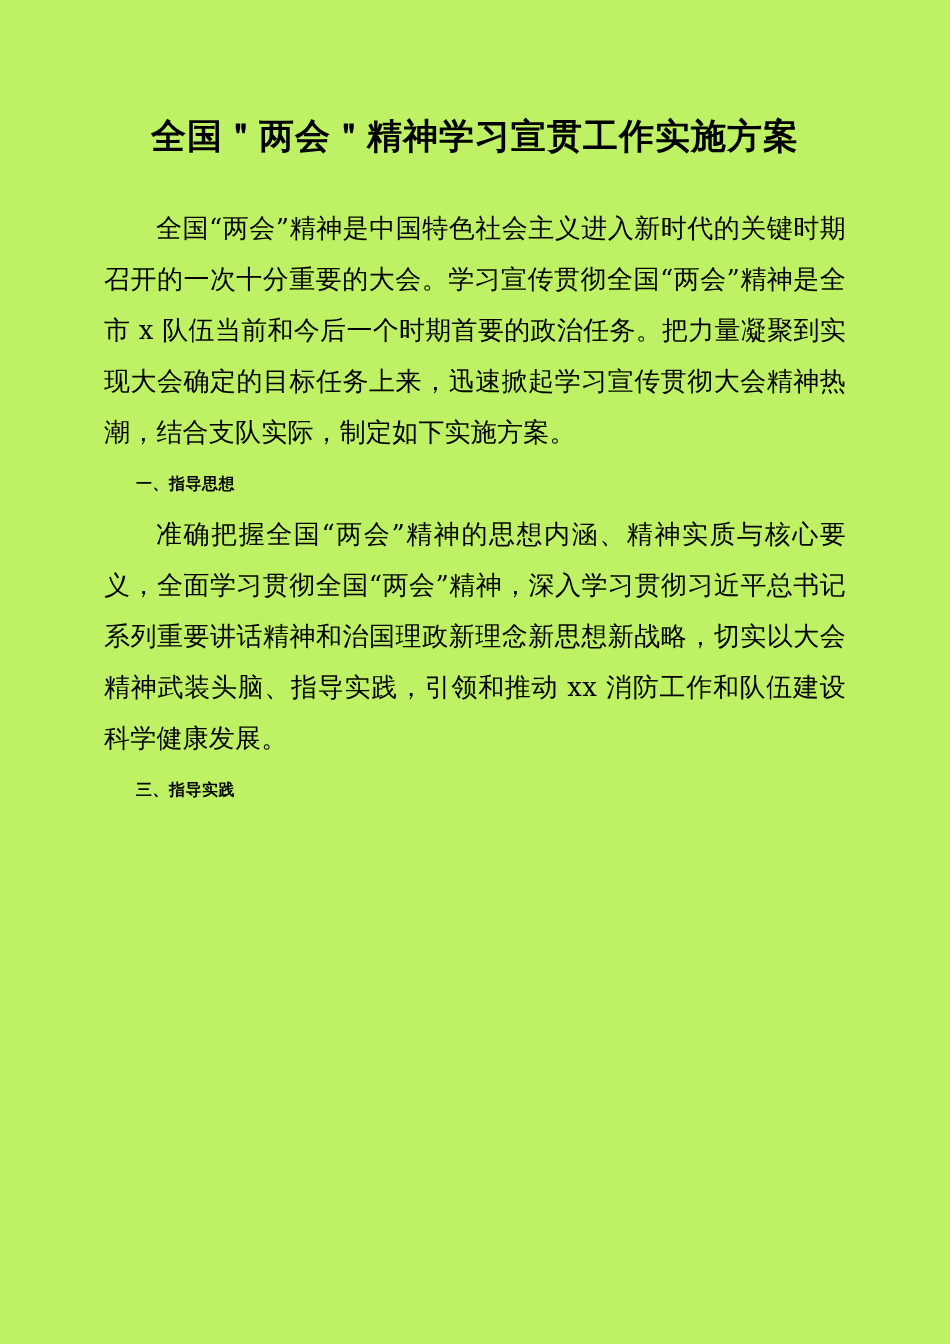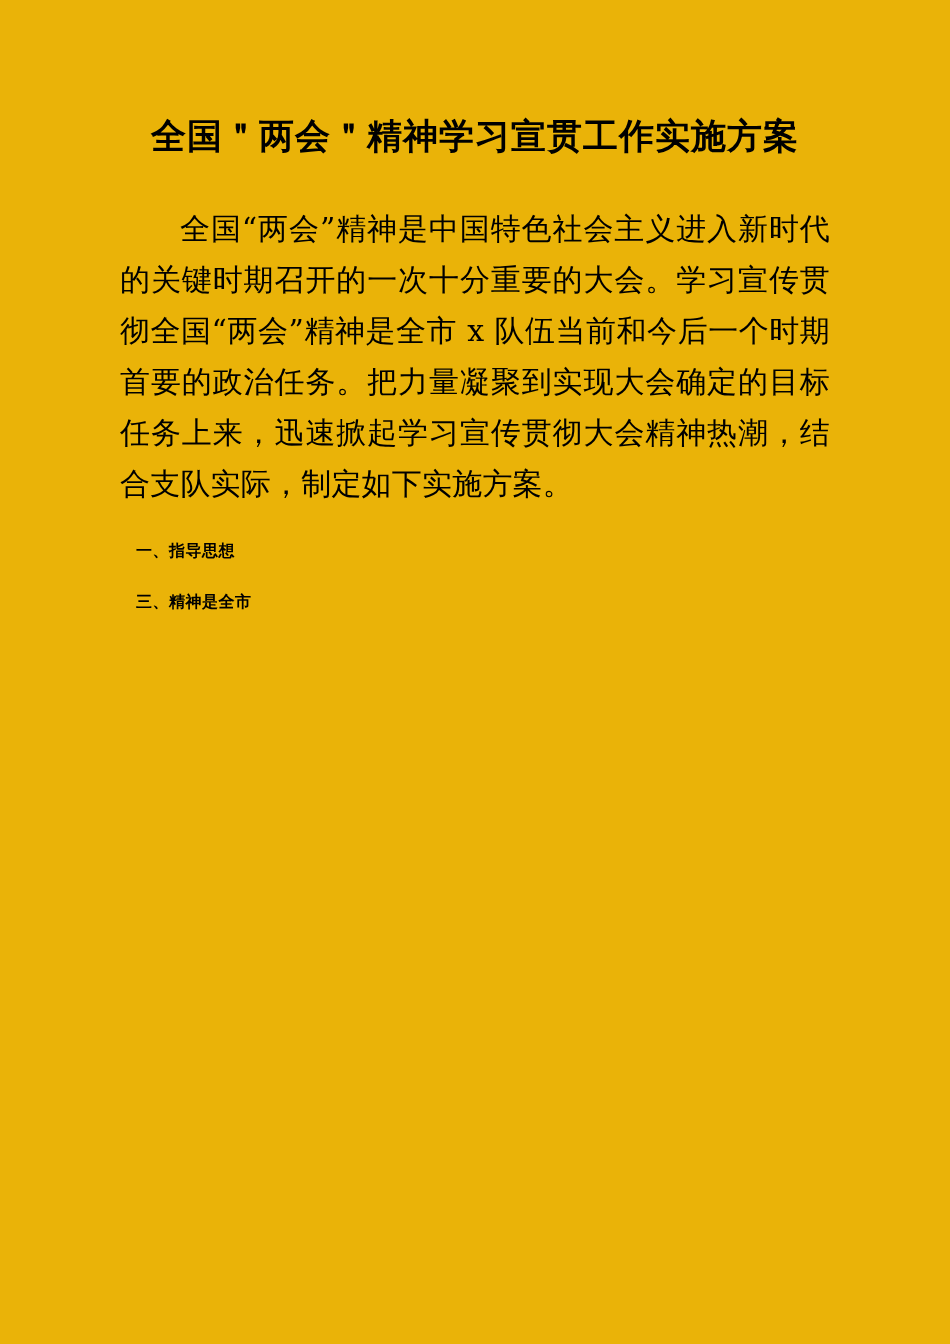--- a/index.html
+++ b/index.html
@@ -12,38 +12,38 @@
     height: 1344px;
     font-family: "DejaVu Serif", "Liberation Serif", serif;
     color: #000000;
     overflow: hidden;
   }
   .page {
     box-sizing: border-box;
     width: 950px;
     height: 1344px;
     padding: 112px 104px 60px 104px;
-    background: #eab308;
+    background: #bef264;
   }
   .doc-title {
     font-family: "DejaVu Serif", "Liberation Serif", serif;
     font-weight: bold;
     font-size: 35px;
     line-height: 1.35;
     text-align: center;
     letter-spacing: 1px;
     margin: 0 0 44px 0;
   }
   .para {
-    font-size: 30px;
+    font-size: 26px;
     line-height: 51px;
     text-align: justify;
     text-justify: inter-ideograph;
     text-indent: 2em;
-    margin: 16px;
+    margin: 0;
     letter-spacing: 0.2px;
   }
   .heading {
     font-size: 16px;
     line-height: 51px;
     font-weight: bold;
     text-indent: 2em;
     margin: 0;
     letter-spacing: 0.5px;
   }
@@ -52,18 +52,19 @@
 <body>
 
 <div class="page">
 
   <h1 class="doc-title">全国＂两会＂精神学习宣贯工作实施方案</h1>
 
   <p class="para">全国“两会”精神是中国特色社会主义进入新时代的关键时期召开的一次十分重要的大会。学习宣传贯彻全国“两会”精神是全市 x 队伍当前和今后一个时期首要的政治任务。把力量凝聚到实现大会确定的目标任务上来，迅速掀起学习宣传贯彻大会精神热潮，结合支队实际，制定如下实施方案。</p>
 
   <p class="heading">一、指导思想</p>
 
+  <p class="para">准确把握全国“两会”精神的思想内涵、精神实质与核心要义，全面学习贯彻全国“两会”精神，深入学习贯彻习近平总书记系列重要讲话精神和治国理政新理念新思想新战略，切实以大会精神武装头脑、指导实践，引领和推动 xx 消防工作和队伍建设科学健康发展。</p>
 
 
 
-  <p class="heading">三、精神是全市</p>
+  <p class="heading">三、指导实践</p>
 
 </div>
 
 </body></html>

